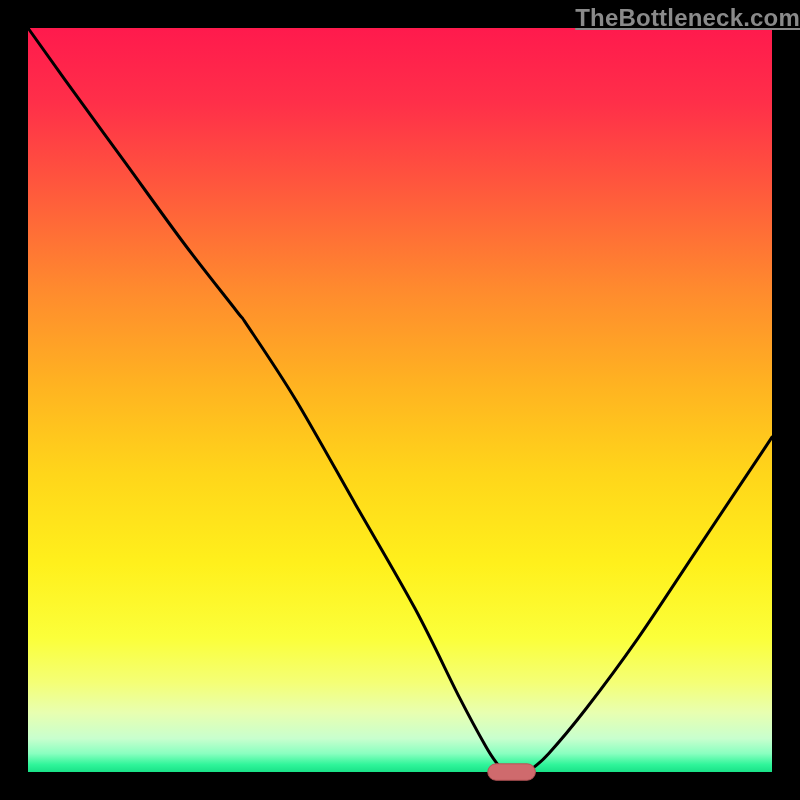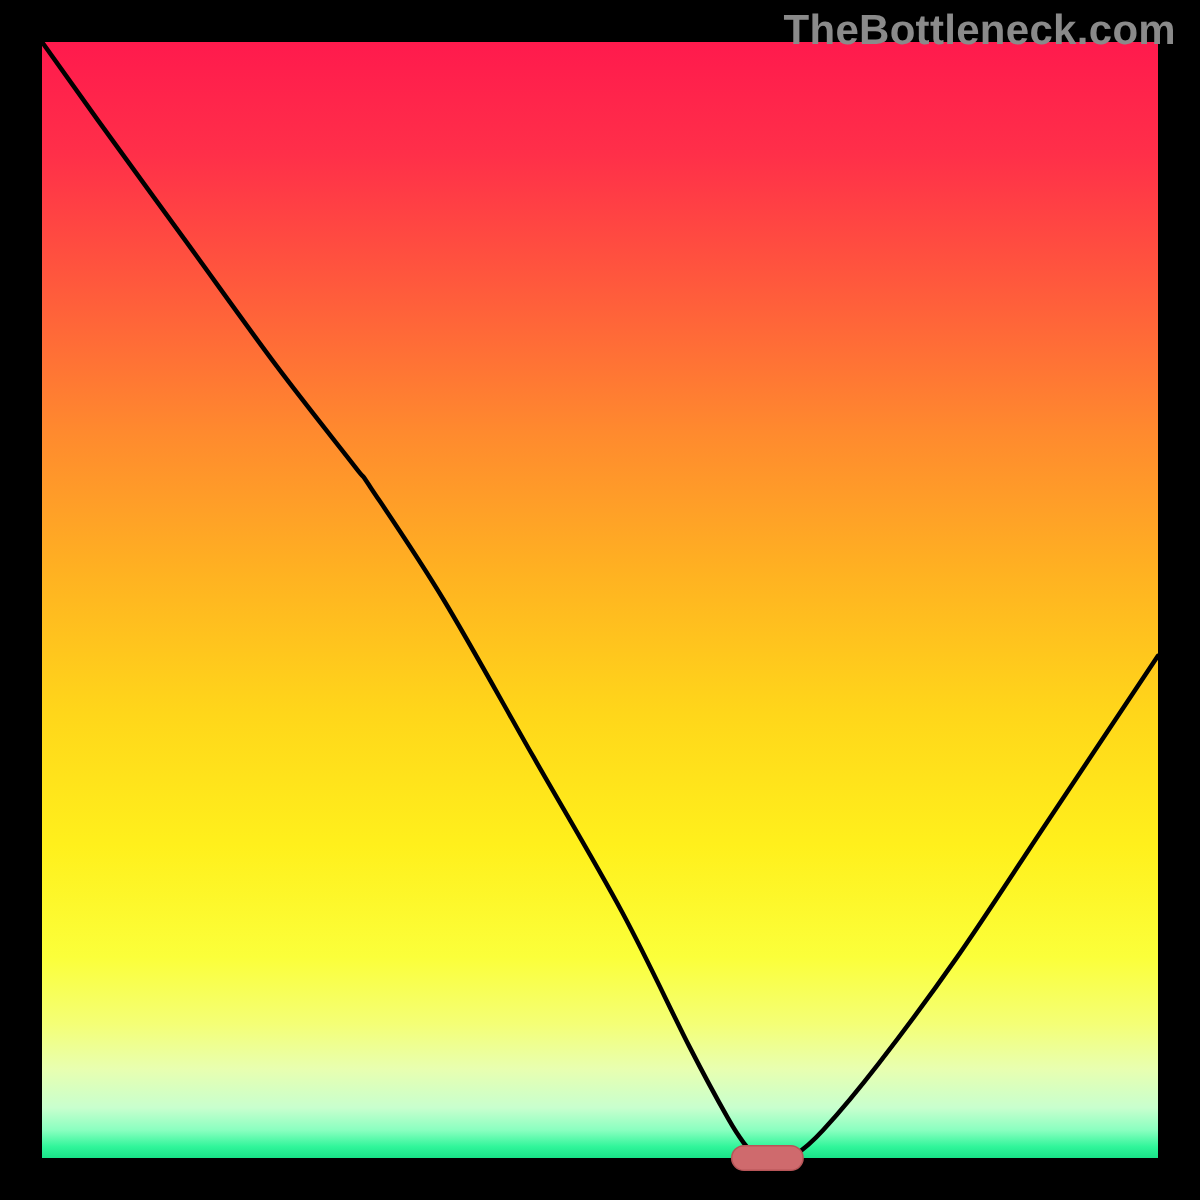--- a/index.html
+++ b/index.html
@@ -16,27 +16,28 @@
     height: 800px;
   }
   svg {
     position: absolute;
     top: 0;
     left: 0;
   }
   .watermark {
     position: absolute;
     top: 4px;
-    right: 16px;
+    right: 0;
     font-family: Arial, Helvetica, sans-serif;
-    font-size: 28px;
+    font-size: 24px;
     font-weight: 600;
     color: #8a8a8a;
     letter-spacing: 0.2px;
     user-select: none;
+    text-decoration: underline;
   }
 </style>
 </head>
 <body>
 
 <div class="stage">
   <svg id="chart-svg" width="800" height="800" viewBox="0 0 800 800">
     <defs>
       <linearGradient id="bgGrad" x1="0" y1="0" x2="0" y2="1">
           <stop offset="0%" stop-color="#ff1a4d"></stop>

